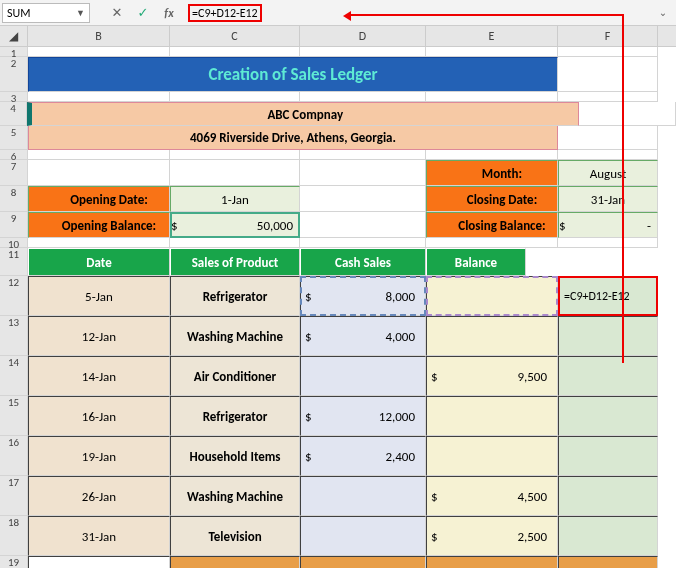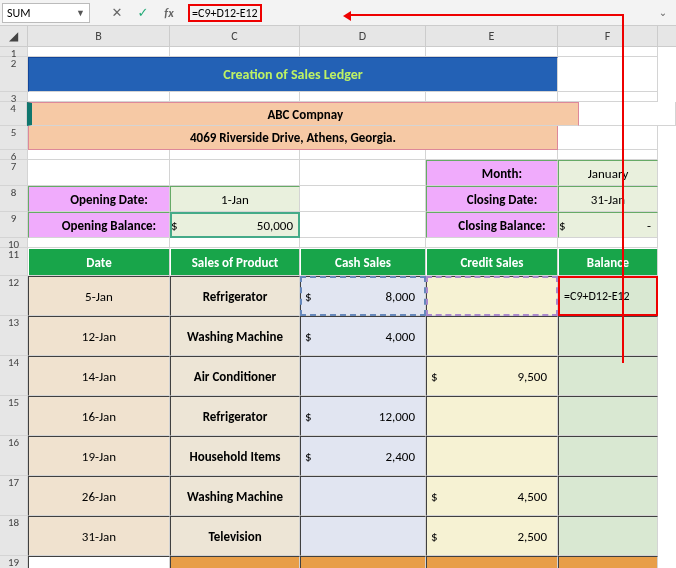--- a/index.html
+++ b/index.html
@@ -19,23 +19,23 @@
 .sheet { position: relative; }
 .hdr-row { display: flex; background: #e6e6e6; border-bottom: 1px solid #ccc; }
 .hdr-cell { border-right: 1px solid #ccc; text-align: center; font-size: 12px; color: #444; height: 20px; line-height: 20px; }
 .row-hdr { width: 28px; background: #e6e6e6; border-right: 1px solid #ccc; border-bottom: 1px solid #ccc; text-align: center; font-size: 11px; color: #444; }
 .grid-row { display: flex; }
 .grid-row > div { border-right: 1px solid #d4d4d4; border-bottom: 1px solid #d4d4d4; }
 .cA{width:28px}.cB{width:142px}.cC{width:130px}.cD{width:126px}.cE{width:132px}.cF{width:100px}
 .r1{height:10px}.r2{height:35px}.r3{height:10px}.r4{height:24px}.r5{height:24px}.r6{height:10px}
 .r7{height:26px}.r8{height:26px}.r9{height:26px}.r10{height:10px}
 .r11{height:28px}.rd{height:40px}
-.title { background:#2361b5; color:#bef264; font-weight:bold; font-size:14px; display:flex; align-items:center; justify-content:center; border:1px solid #12459a; }
+.title { background:#2361b5; color:#5eead4; font-weight:bold; font-size:17px; display:flex; align-items:center; justify-content:center; border:1px solid #12459a; }
 .company { background:#f6c9a5; font-weight:bold; text-align:center; display:flex; align-items:center; justify-content:center; }
-.meta-lbl { background:#f0abfc; border:1.5px solid #6a6; font-weight:bold; display:flex; align-items:center; justify-content:center;padding-left:20px; }
+.meta-lbl { background:#f97316; border:1.5px solid #6a6; font-weight:bold; display:flex; align-items:center; justify-content:center;padding-left:20px; }
 .meta-val { background:#e9f0dd; border:1.5px solid #6a6; display:flex; align-items:center; }
 .th { background:#18a54a; color:#fff; font-weight:bold; text-align:center; display:flex; align-items:center; justify-content:center; border:1px solid #fff; }
 .td { border:1px solid #404040; display:flex; align-items:center; justify-content:center; padding:0 4px; }
 .money { justify-content:space-between; }
 .c-date { background:#f0e2cf; }
 .c-prod { background:#ede5d6; font-weight:bold; }
 .c-cash { background:#e1e5f1; }
 .c-cred { background:#f6f2d3; }
 .c-bal  { background:#d9e8d2; }
 .total-row .td { background:#e89e48; font-weight:bold; }
@@ -120,21 +120,21 @@
       <div class="cE"></div>
       <div class="cF"></div>
     </div>
 
   <div class="grid-row r7">
       <div class="row-hdr cA">7</div>
       <div class="cB"></div>
       <div class="cC"></div>
       <div class="cD"></div>
     <div class="meta-lbl cE">Month:</div>
-    <div class="meta-val cF" style="justify-content:center">January</div>
+    <div class="meta-val cF" style="justify-content:center">August</div>
     </div>
 
   <div class="grid-row r8">
       <div class="row-hdr cA">8</div>
     <div class="meta-lbl cB">Opening Date:</div>
     <div class="meta-val cC" style="justify-content:center">1-Jan</div>
     <div class="cD"></div>
     <div class="meta-lbl cE">Closing Date:</div>
     <div class="meta-val cF" style="justify-content:center">31-Jan</div>
     </div>
@@ -161,21 +161,20 @@
       <div class="cD"></div>
       <div class="cE"></div>
       <div class="cF"></div>
     </div>
 
   <div class="grid-row r11">
       <div class="row-hdr cA">11</div>
     <div class="th cB">Date</div>
     <div class="th cC">Sales of Product</div>
     <div class="th cD">Cash Sales</div>
-    <div class="th cE">Credit Sales</div>
     <div class="th cF">Balance</div>
     </div>
 
   <div id="data-rows">
       <div class="grid-row rd">
         <div class="row-hdr cA">12</div>
         <div class="td cB c-date">5-Jan</div>
         <div class="td cC c-prod">Refrigerator</div>
         <div class="td cD c-cash sel-d12 money">
           <span>$</span>

